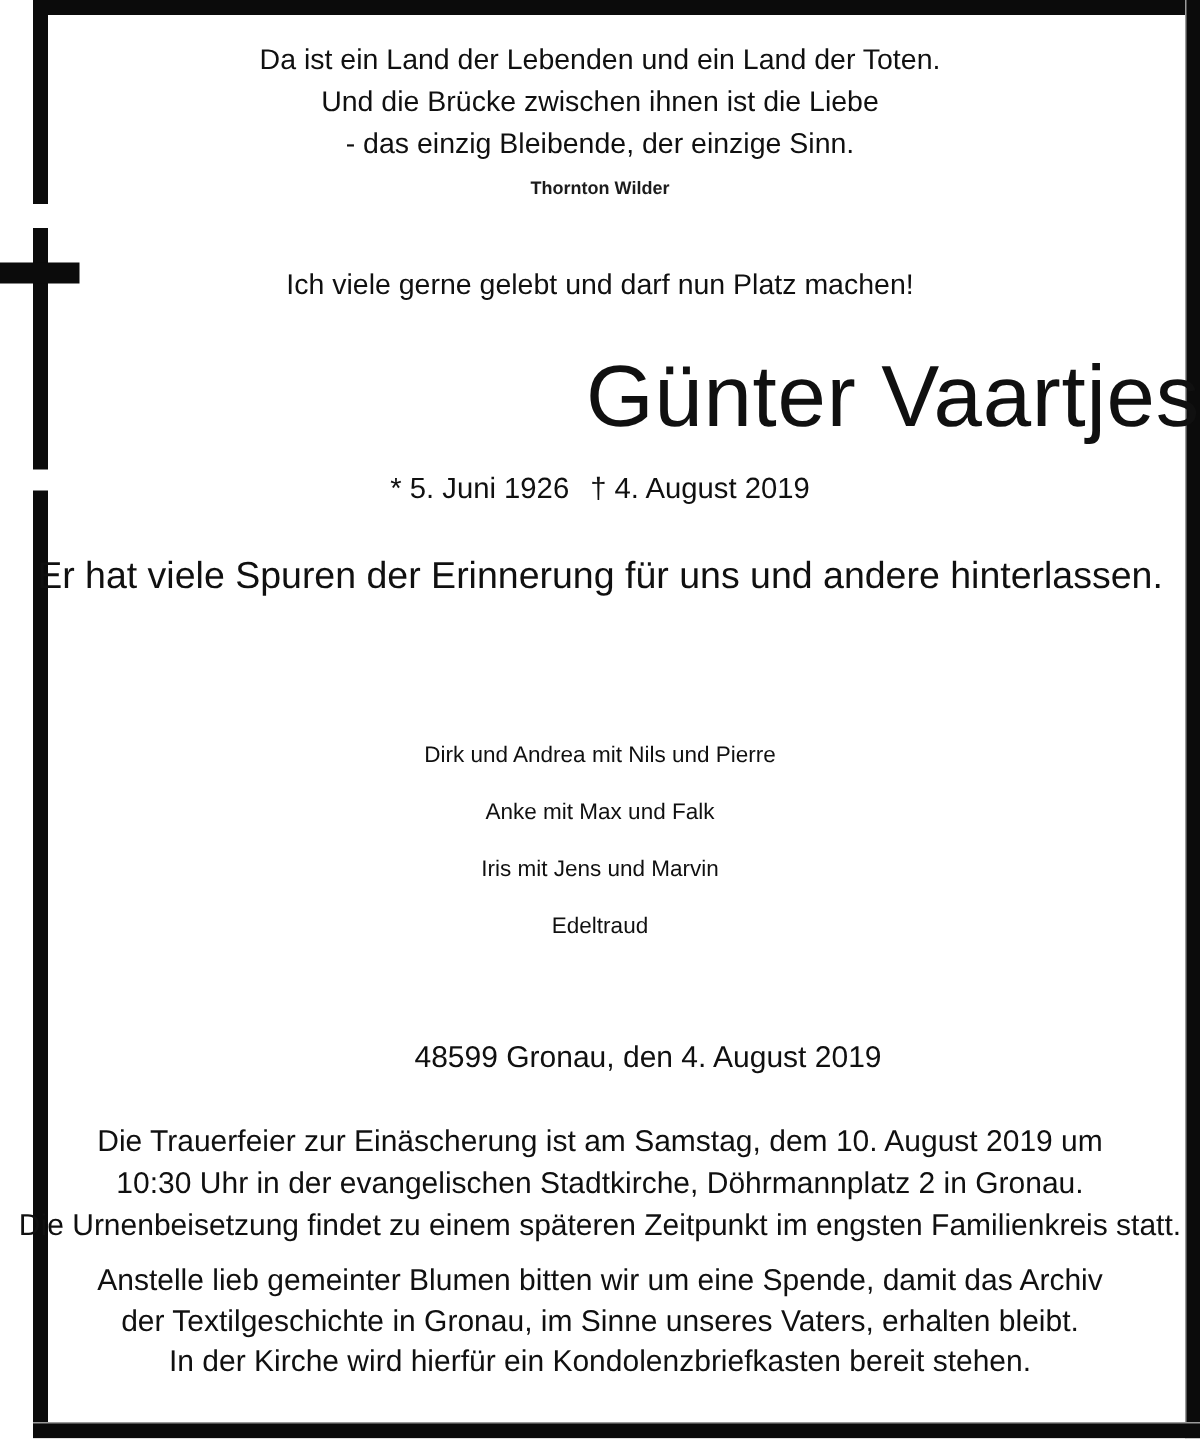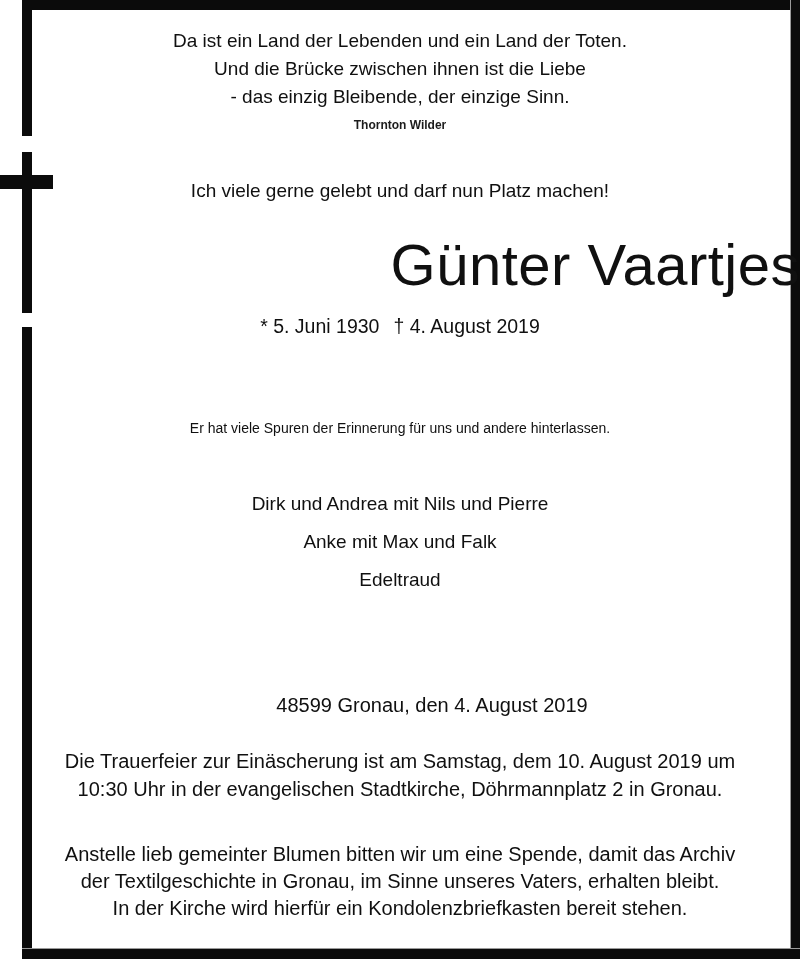--- a/index.html
+++ b/index.html
@@ -28,22 +28,22 @@
   .cross-v { position: absolute; left: 22px; top: 0;   width: 10px; height: 161px; background: #0b0b0b; }
   .cross-h { position: absolute; left: 0;   top: 23px; width: 53px; height: 14px; background: #0b0b0b; }
   
   .tb { position: absolute; left: 0; width: 100%; text-align: center; }
   .quote        { top: 27px;  font-size: 19px;   line-height: 28px; }
   .attribution  { top: 118px; font-size: 12px;   line-height: 15px; font-weight: 700; color: #1c1c1c; }
   .motto        { top: 179px; font-size: 19px;   line-height: 24px; }
   .name         { top: 235px; font-size: 58px;   line-height: 60px; font-weight: 400; letter-spacing: 0.5px; margin: 0; text-align: right; }
   .dates        { top: 314px; font-size: 19.5px; line-height: 24px; }
   .dates .death { margin-left: 14px; }
-  .remembrance  { top: 416px; font-size: 14px;   line-height: 24px; }
-  .mourners     { top: 485px; font-size: 19px;   line-height: 38px; }
+  .remembrance  { top: 372px; font-size: 25px;   line-height: 24px; }
+  .mourners     { top: 485px; font-size: 15px;   line-height: 38px; }
   .dateline     { top: 693px; font-size: 20px;   line-height: 24px; margin-left: 32px; }
   .para1        { top: 747px; font-size: 20px;   line-height: 28px; }
   .para2        { top: 841px; font-size: 20px;   line-height: 27px; }
 </style>
 </head>
 <body>
 
 <div class="sheet">
 
   <div class="bar bar-top"></div>
@@ -62,36 +62,38 @@
     <div>Und die Brücke zwischen ihnen ist die Liebe</div>
     <div>- das einzig Bleibende, der einzige Sinn.</div>
   </div>
   <div class="tb attribution">Thornton Wilder</div>
 
   <div class="tb motto">Ich viele gerne gelebt und darf nun Platz machen!</div>
 
   <h1 class="tb name">Günter Vaartjes</h1>
 
   <div class="tb dates">
-    <span>* 5. Juni 1930</span><span class="death">† 4. August 2019</span>
+    <span>* 5. Juni 1926</span><span class="death">† 4. August 2019</span>
   </div>
 
   <div class="tb remembrance">Er hat viele Spuren der Erinnerung für uns und andere hinterlassen.</div>
 
   <div class="tb mourners">
     <div>Dirk und Andrea mit Nils und Pierre</div>
     <div>Anke mit Max und Falk</div>
+    <div>Iris mit Jens und Marvin</div>
     <div>Edeltraud</div>
   </div>
 
   <div class="tb dateline">48599 Gronau, den 4. August 2019</div>
 
   <div class="tb para1">
     <div>Die Trauerfeier zur Einäscherung ist am Samstag, dem 10. August 2019 um</div>
     <div>10:30 Uhr in der evangelischen Stadtkirche, Döhrmannplatz 2 in Gronau.</div>
+    <div>Die Urnenbeisetzung findet zu einem späteren Zeitpunkt im engsten Familienkreis statt.</div>
   </div>
 
   <div class="tb para2">
     <div>Anstelle lieb gemeinter Blumen bitten wir um eine Spende, damit das Archiv</div>
     <div>der Textilgeschichte in Gronau, im Sinne unseres Vaters, erhalten bleibt.</div>
     <div>In der Kirche wird hierfür ein Kondolenzbriefkasten bereit stehen.</div>
   </div>
 
 </div>
 

